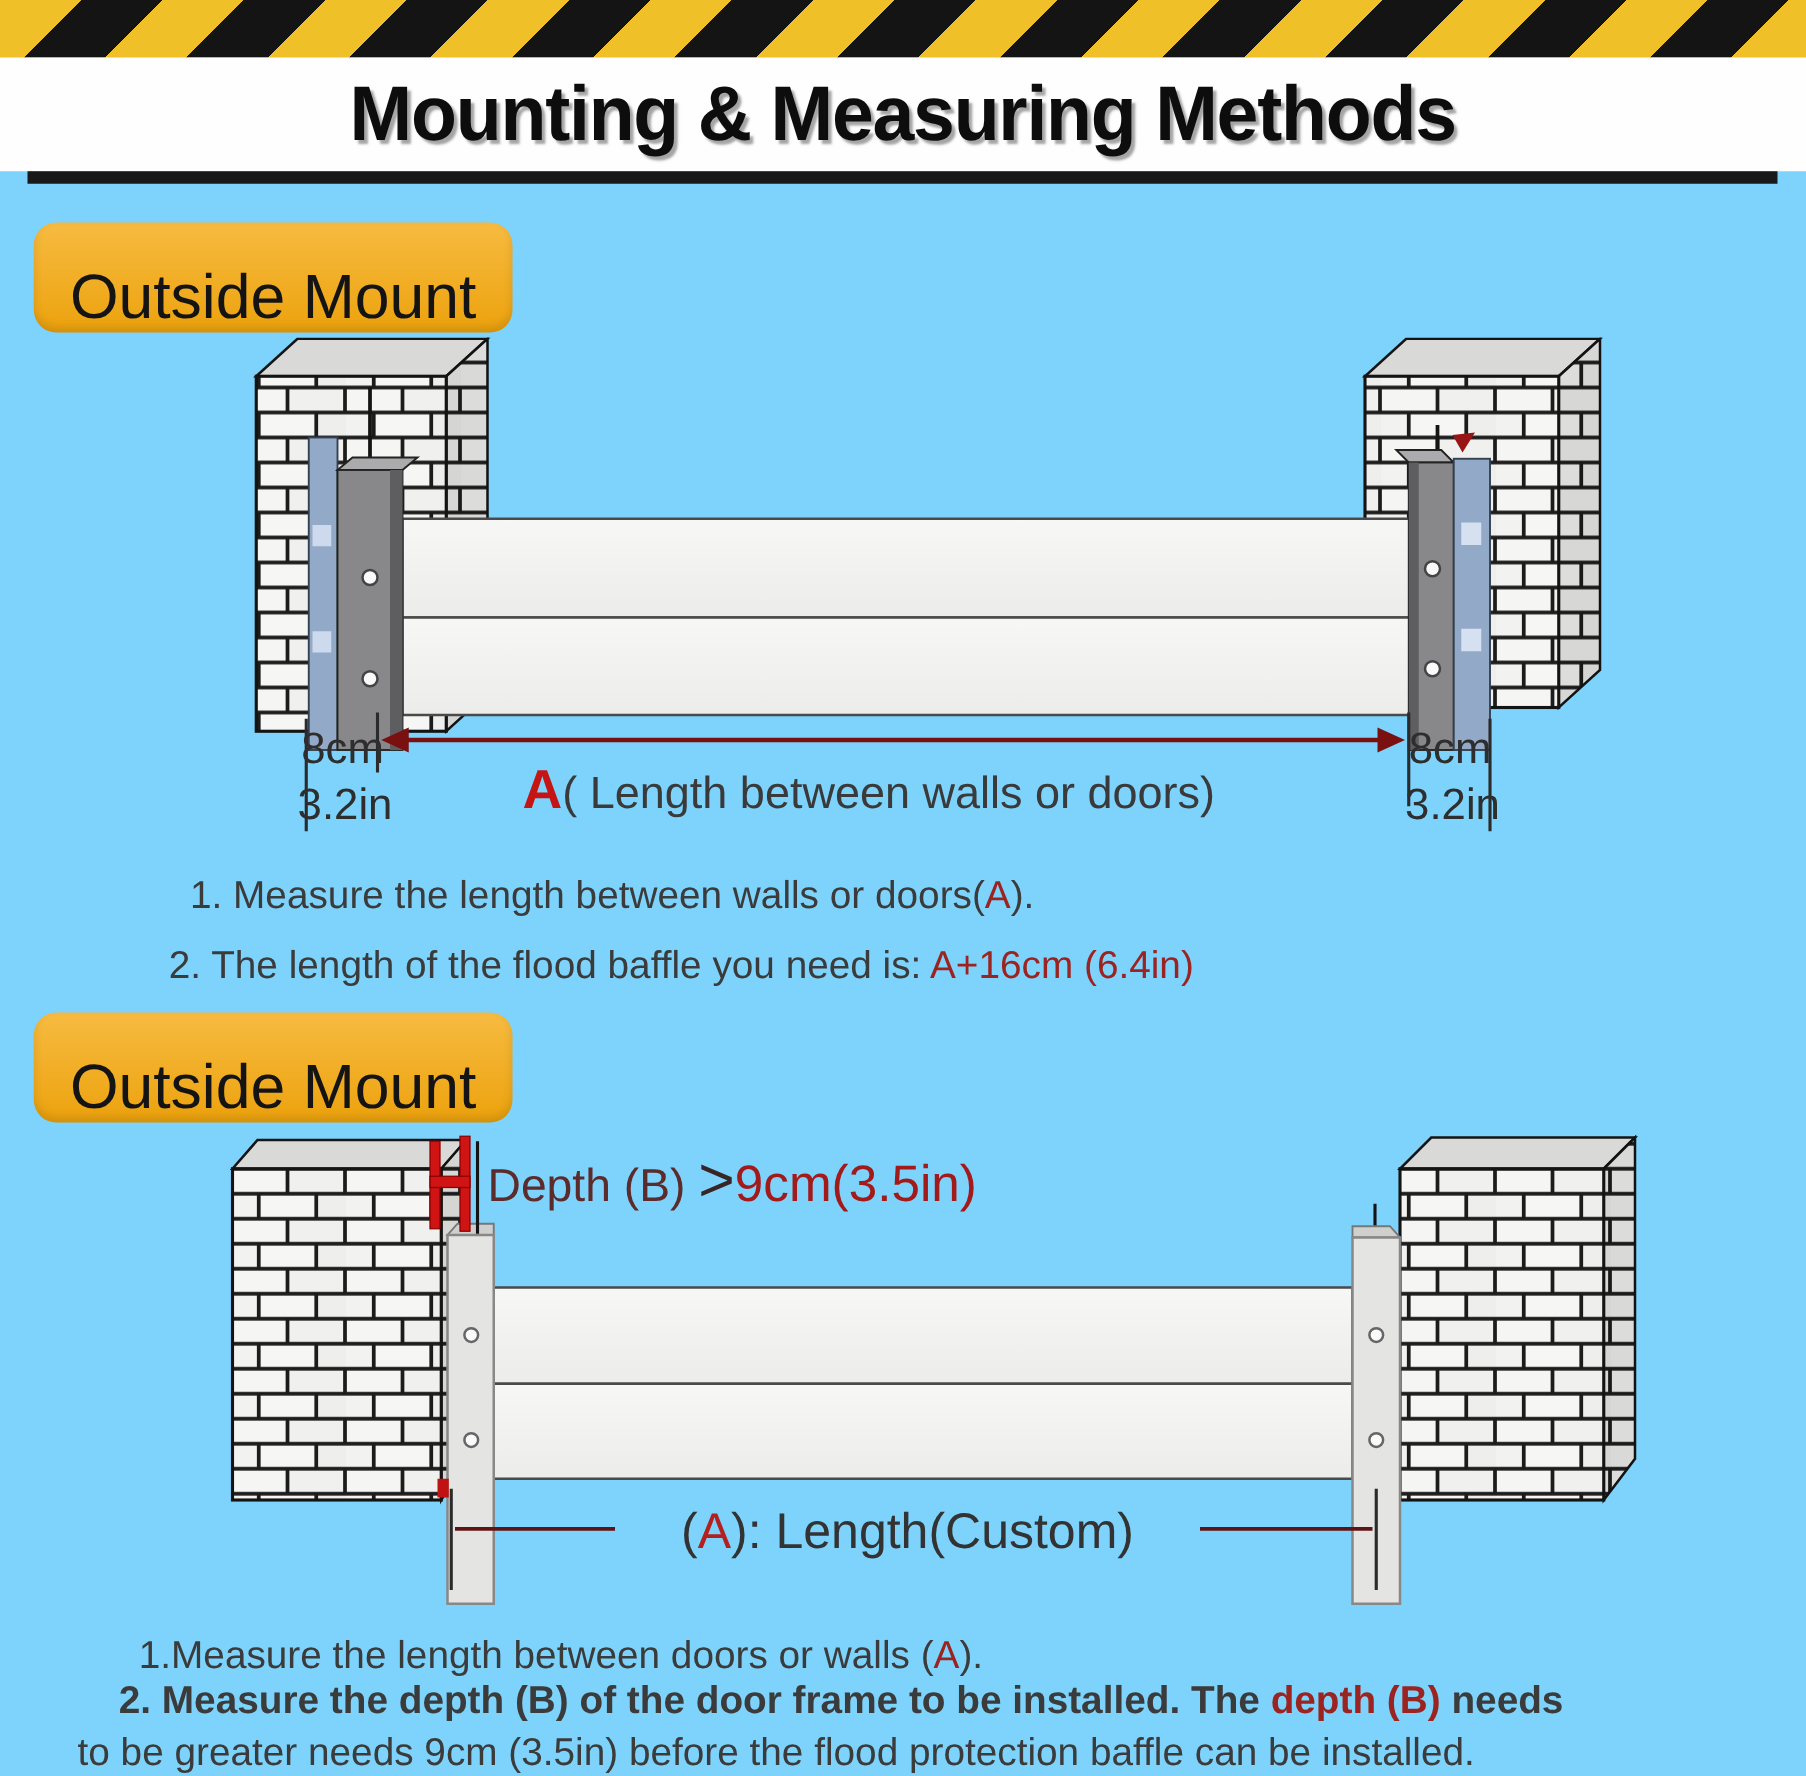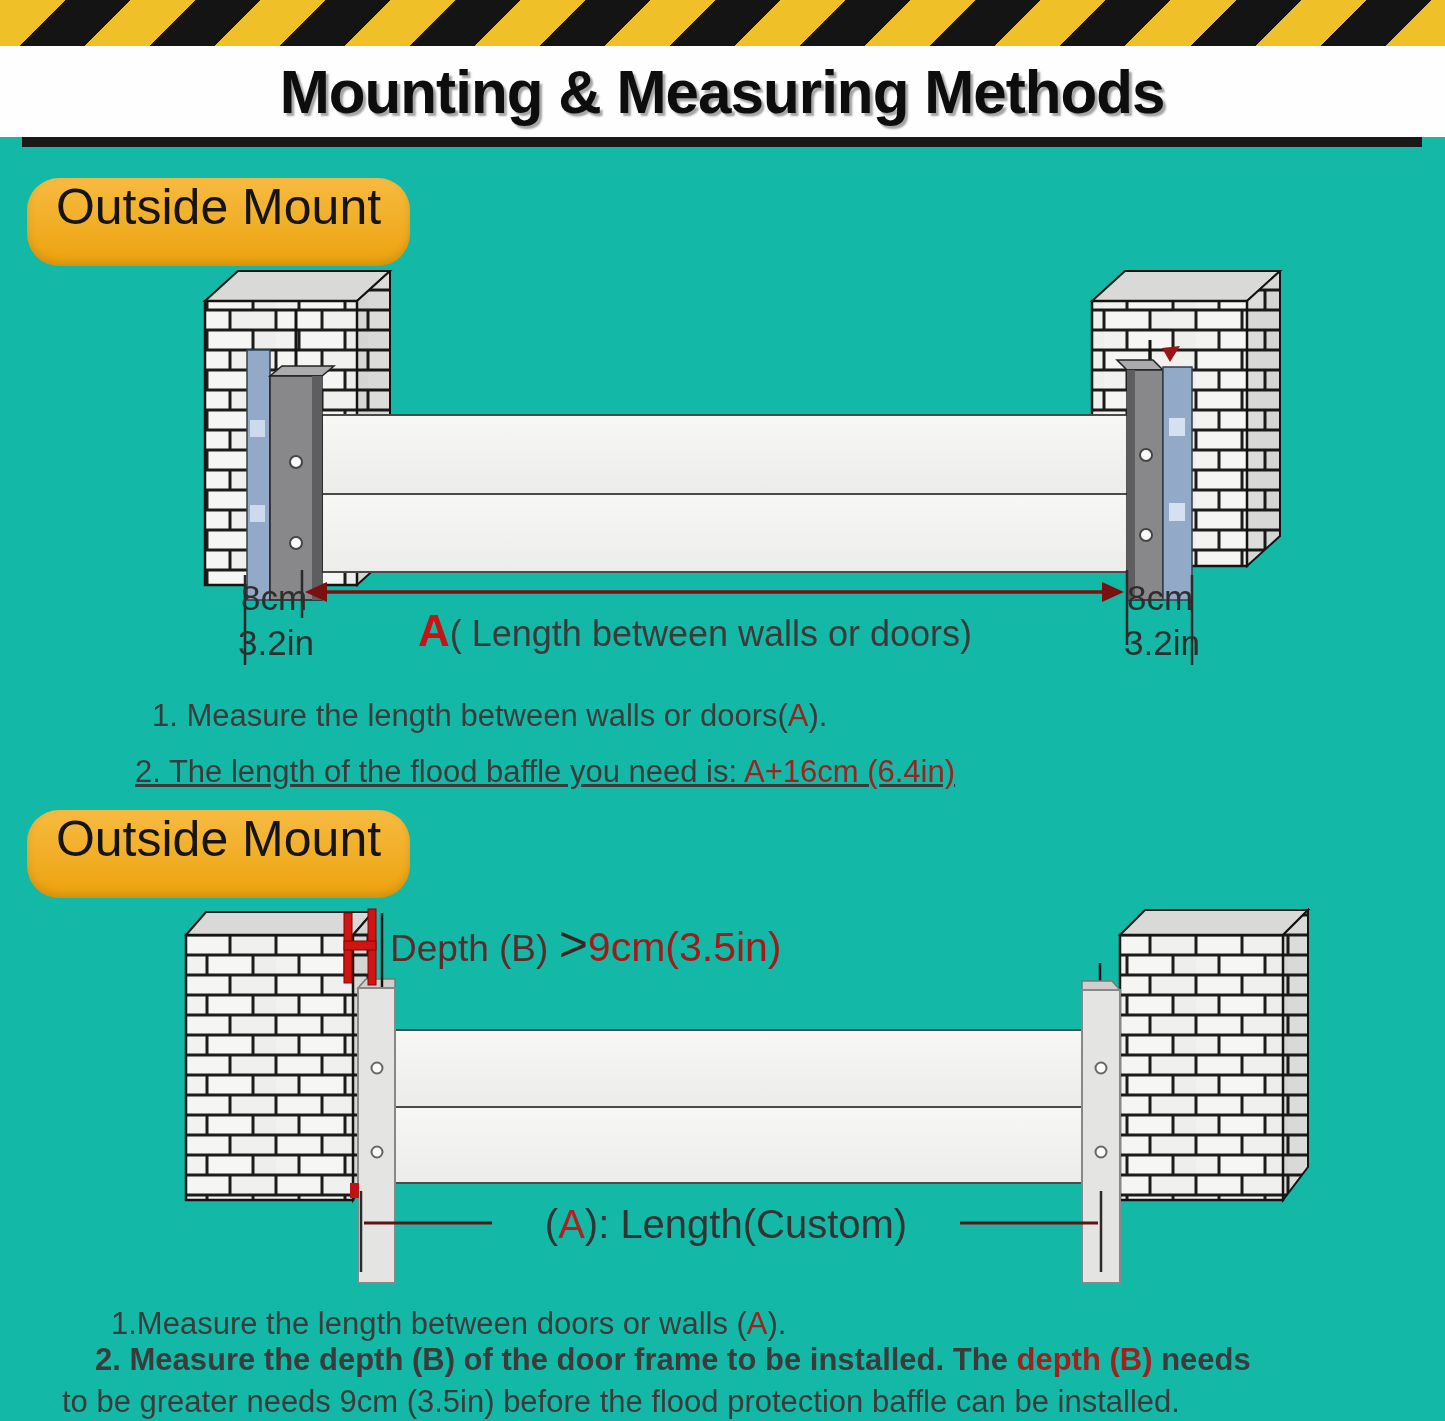--- a/index.html
+++ b/index.html
@@ -1,32 +1,32 @@
 <!DOCTYPE html>
 <html><head>
 <meta charset="utf-8">
 <style>
   html,body{margin:0;padding:0;background:#fff;}
-  .page{position:relative;width:1445px;height:1421px;background:#14b8a6;overflow:hidden;
+  .page{position:relative;width:1445px;height:1421px;background:#7dd3fc;overflow:hidden;
         font-family:"Liberation Sans",sans-serif;}
 
   
   .hazard{position:absolute;left:0;top:0;width:1445px;height:46px;
     background:repeating-linear-gradient(135deg,#efc028 0 46px,#141414 46px 92px);}
   .titleband{position:absolute;left:0;top:46px;width:1445px;height:91px;background:#fefefe;
     display:flex;align-items:center;justify-content:center;}
   .title{font-size:62px;font-weight:bold;color:#0d0d0d;letter-spacing:-1px;
     transform:scaleX(.97);text-shadow:3px 3px 2px rgba(90,90,90,.55);white-space:nowrap;}
   .blackrule{position:absolute;left:22px;top:137px;width:1400px;height:10px;background:#191919;}
 
   
-  .ylabel{position:absolute;left:27px;width:383px;height:88px;border-radius:32px;
+  .ylabel{position:absolute;left:27px;width:383px;height:88px;border-radius:18px;
     background:linear-gradient(180deg,#f7bb41,#eca20d);
     box-shadow:inset 0 -4px 8px rgba(0,0,0,.12);
-    display:flex;align-items:flex-start;justify-content:center;
+    display:flex;align-items:flex-end;justify-content:center;
     font-size:50px;color:#141414;}
   .ylabel.outside{top:178px;}
   .ylabel.inside{top:810px;}
 
   
   .diag{position:absolute;left:0;width:1445px;height:400px;}
   .diag.one{top:270px;}
   .diag.two{top:895px;}
   svg text{font-family:"Liberation Sans",sans-serif;}
 
@@ -113,21 +113,21 @@
     <text x="1162" y="385" text-anchor="middle" font-size="35" fill="#2e2e2e">3.2in</text>
 
     <text x="418" y="376">
       <tspan font-size="44" font-weight="bold" fill="#c41414">A</tspan><tspan font-size="36" fill="#3a3a3a">( Length between walls or doors)</tspan>
     </text>
   </svg>
 
   <div class="instr" style="left:135px;top:698px;margin-left:17px;">
     <span>1. Measure the length between walls or doors(</span><span class="hl">A</span><span>).</span>
   </div>
-  <div class="instr" style="left:135px;top:754px;text-decoration:underline;">
+  <div class="instr" style="left:135px;top:754px;">
     <span>2. The length of the flood baffle you need is: </span><span class="hl">A+16cm (6.4in)</span><span></span>
   </div>
 
   <div class="ylabel inside">
     <span>Outside Mount</span>
   </div>
 
   <svg class="diag two" viewBox="0 0 1445 400">
     <defs>
       <pattern id="brickB" width="92" height="40" patternUnits="userSpaceOnUse">

